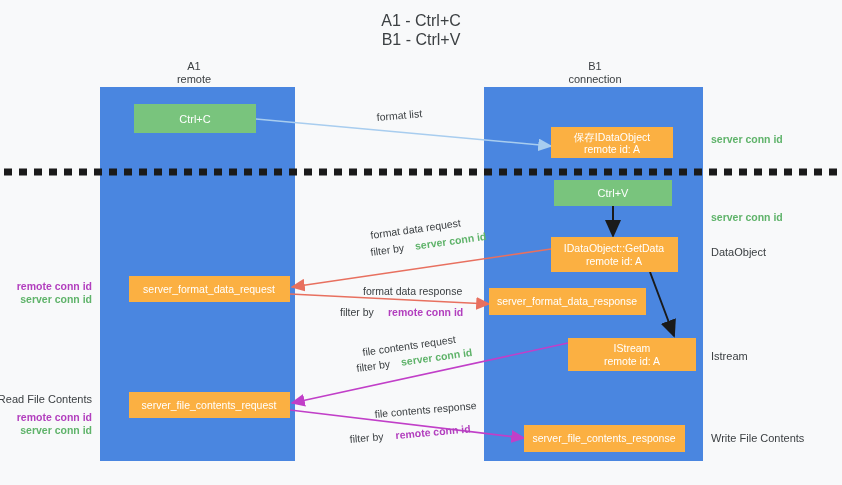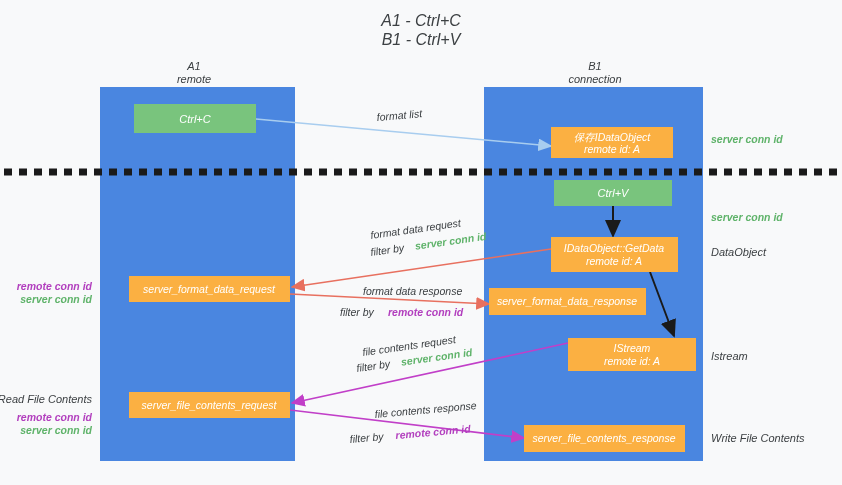--- a/index.html
+++ b/index.html
@@ -3,21 +3,21 @@
 <meta charset="utf-8">
 <style>
   html,body{margin:0;padding:0;}
   body{
     width:842px;height:485px;
     background:#f8f9fa;
     font-family:"Liberation Sans","DejaVu Sans",sans-serif;
     overflow:hidden;
     position:relative;
   }
-  #diagram-root{position:relative;width:842px;height:485px;font-style:italic;}
+  #diagram-root{position:relative;width:842px;height:485px;}
   svg#canvas{position:absolute;left:0;top:0;width:842px;height:485px;}
   text{font-family:"Liberation Sans","DejaVu Sans",sans-serif;}
   .ttl{font-size:16px;fill:#3c4043;text-anchor:middle;}
   .colhdr{font-size:11px;fill:#3c4043;text-anchor:middle;}
   .boxlbl{font-size:11px;fill:#ffffff;text-anchor:middle;}
   .boxlbl-s{font-size:10.5px;fill:#ffffff;text-anchor:middle;}
   .sidelbl{font-size:11px;fill:#3c4043;}
   .sidelbl-end{font-size:11px;fill:#3c4043;text-anchor:end;}
   .conn-srv{font-size:10.5px;fill:#5fb36a;font-weight:bold;}
   .conn-srv-end{font-size:10.5px;fill:#5fb36a;font-weight:bold;text-anchor:end;}

